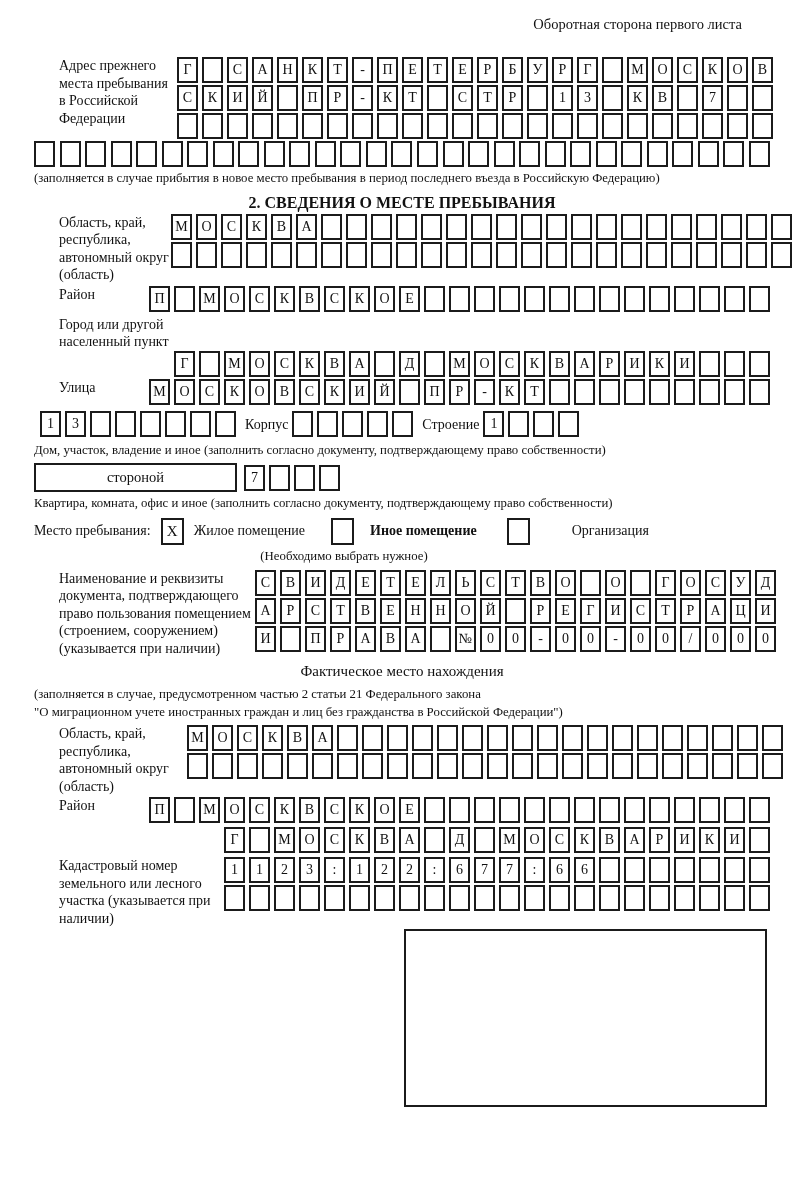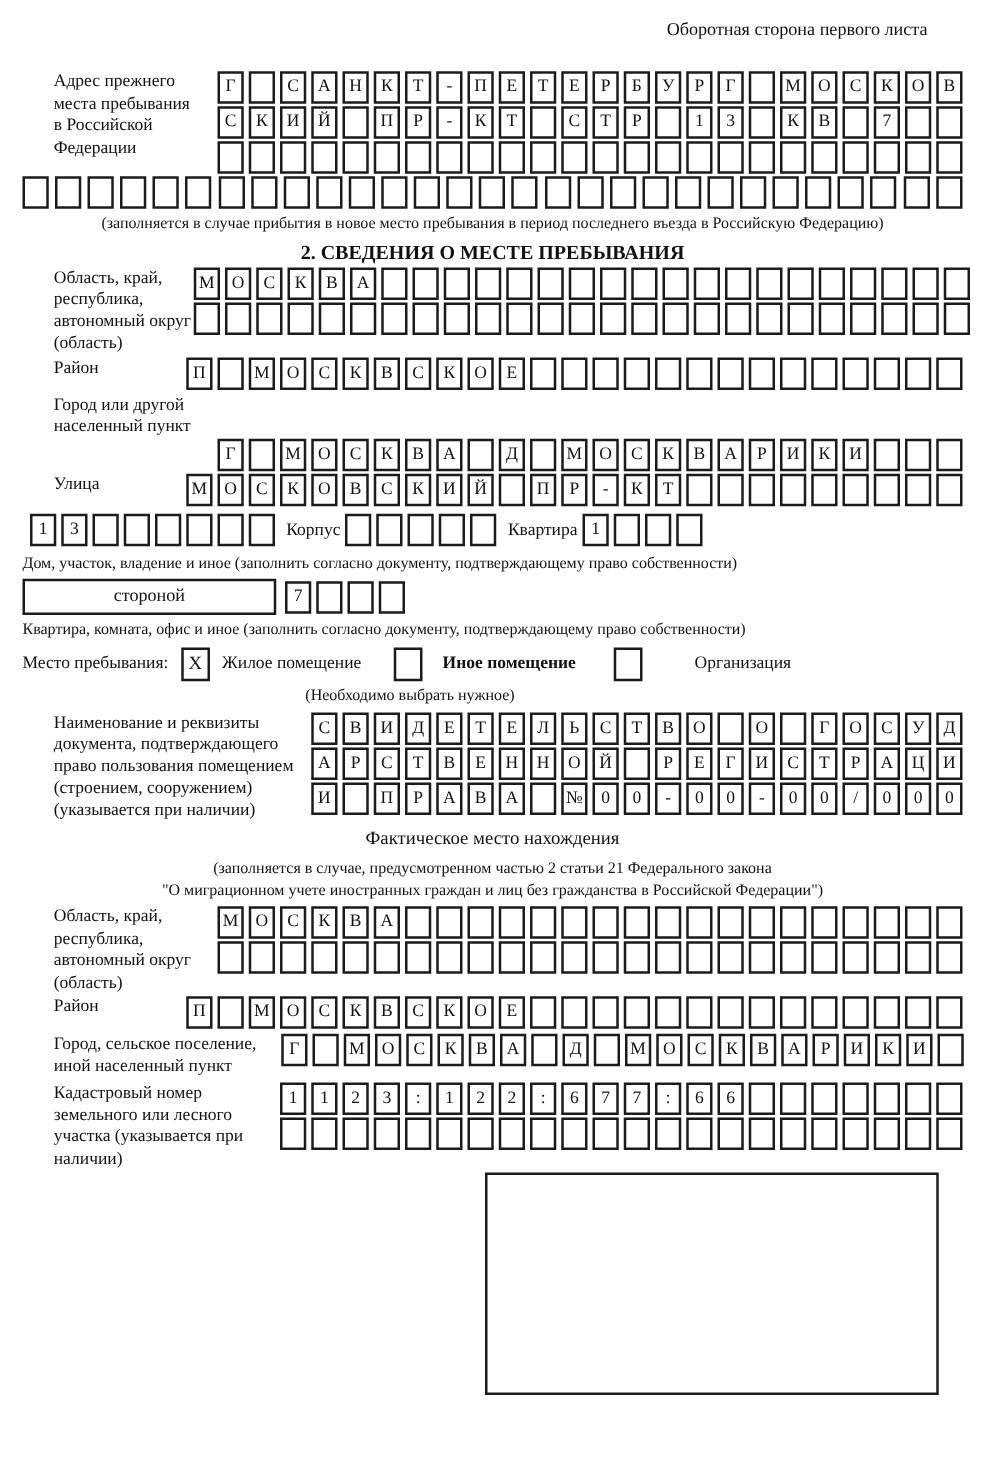--- a/index.html
+++ b/index.html
@@ -6,21 +6,21 @@
     margin: 0; padding: 0;
     background: #ffffff;
     width: 800px; height: 1180px;
     overflow: hidden;
     font-family: "Liberation Serif", "DejaVu Serif", serif;
     color: #111;
   }
   .page {
     box-sizing: border-box;
     width: 800px; height: 1180px;
-    padding: 16px 30px 0 18px;
+    padding: 16px 30px 0 34px;
   }
   .header-line {
     text-align: right;
     font-size: 14.5px;
     padding-right: 28px;
   }
   
   .cellrow { display: flex; gap: 4px; flex: none; }
   .cell {
     box-sizing: border-box;
@@ -45,21 +45,21 @@
     font-size: 14px;
     line-height: 1.25;
     margin-left: 25px;
     flex: none;
   }
   .note {
     font-size: 12.8px;
     line-height: 1.3;
     margin-top: 3px;
   }
-  .center { text-align: center; }
+  .center { }
   .sec-title {
     text-align: center;
     font-weight: bold;
     font-size: 16px;
     margin-top: 7px;
   }
   .fact-title {
     text-align: center;
     font-weight: normal;
     font-size: 15px;
@@ -395,21 +395,21 @@
         <span class="cell"></span>
       </div>
     <div class="inline-lbl" style="margin-left:9px;">Корпус</div>
     <div class="cellrow" style="margin-left:4px;">
         <span class="cell"></span>
         <span class="cell"></span>
         <span class="cell"></span>
         <span class="cell"></span>
         <span class="cell"></span>
       </div>
-    <div class="inline-lbl" style="margin-left:9px;">Квартира</div>
+    <div class="inline-lbl" style="margin-left:9px;">Строение</div>
     <div class="cellrow" style="margin-left:4px;">
         <span class="cell">1</span>
         <span class="cell"></span>
         <span class="cell"></span>
         <span class="cell"></span>
       </div>
   </div>
   <div class="note">Дом, участок, владение и иное (заполнить согласно документу, подтверждающему право собственности)</div>
 
   <div class="hrow">
@@ -596,21 +596,20 @@
         <span class="cell"></span>
         <span class="cell"></span>
         <span class="cell"></span>
         <span class="cell"></span>
         <span class="cell"></span>
         <span class="cell"></span>
       </div>
   </div>
 
   <div class="field" style="margin-top:4px;">
-    <div class="lbl" style="width:182px;">Город, сельское поселение, иной населенный пункт</div>
     <div class="cellrow" style="margin-left:auto;">
         <span class="cell">Г</span>
         <span class="cell"></span>
         <span class="cell">М</span>
         <span class="cell">О</span>
         <span class="cell">С</span>
         <span class="cell">К</span>
         <span class="cell">В</span>
         <span class="cell">А</span>
         <span class="cell"></span>

